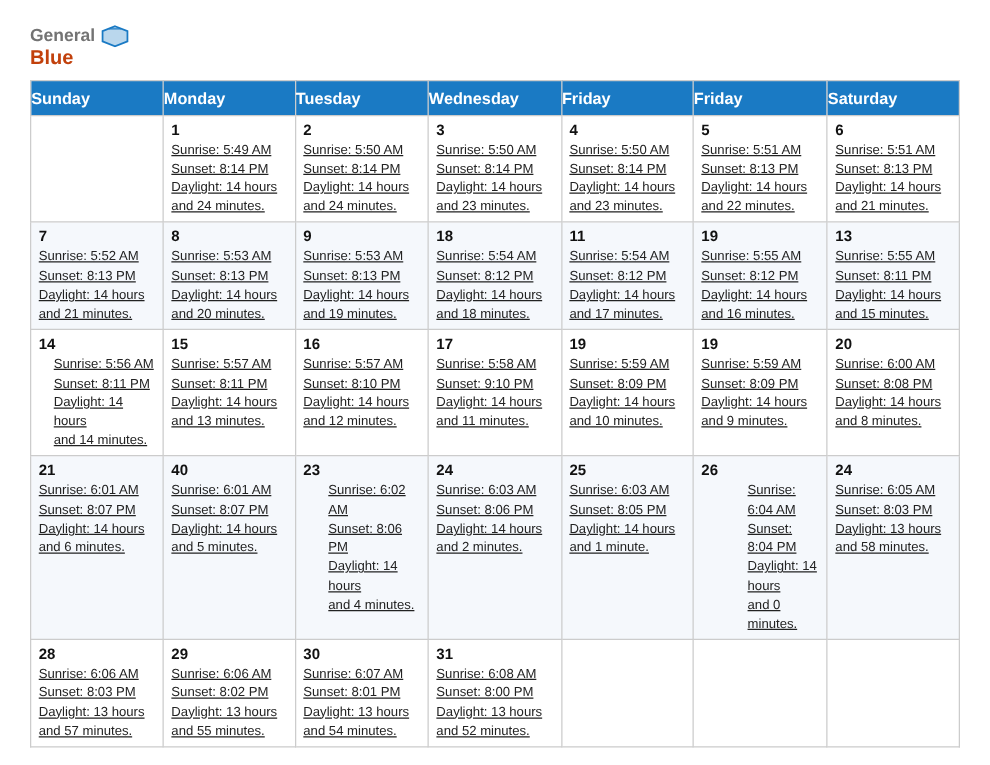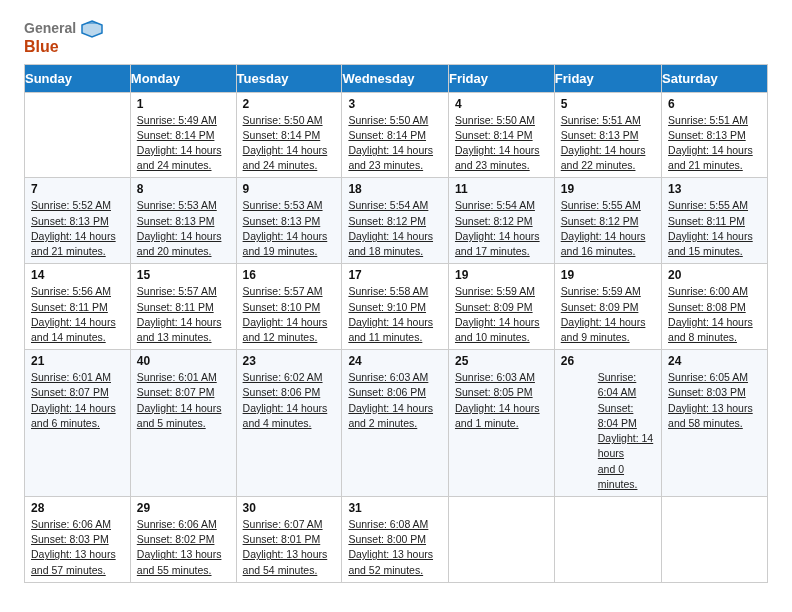--- a/index.html
+++ b/index.html
@@ -205,21 +205,21 @@
           <span class="day-number">13</span>
           <div class="day-info" style="white-space: pre-line;">Sunrise: 5:55 AM
 Sunset: 8:11 PM
 Daylight: 14 hours
 and 15 minutes.</div>
         </td>
       </tr>
       <tr>
         <td>
           <span class="day-number">14</span>
-          <div class="day-info" style="white-space: pre-line;">Sunrise: 5:56 AM
+          <div class="day-info" style="white-space: pre-line; margin-left: 12px;">Sunrise: 5:56 AM
 Sunset: 8:11 PM
 Daylight: 14 hours
 and 14 minutes.</div>
         </td>
         <td>
           <span class="day-number">15</span>
           <div class="day-info" style="white-space: pre-line;">Sunrise: 5:57 AM
 Sunset: 8:11 PM
 Daylight: 14 hours
 and 13 minutes.</div>
@@ -270,21 +270,21 @@
         </td>
         <td>
           <span class="day-number">40</span>
           <div class="day-info" style="white-space: pre-line;">Sunrise: 6:01 AM
 Sunset: 8:07 PM
 Daylight: 14 hours
 and 5 minutes.</div>
         </td>
         <td>
           <span class="day-number">23</span>
-          <div class="day-info" style="white-space: pre-line;">Sunrise: 6:02 AM
+          <div class="day-info" style="white-space: pre-line; margin-left: 20px;">Sunrise: 6:02 AM
 Sunset: 8:06 PM
 Daylight: 14 hours
 and 4 minutes.</div>
         </td>
         <td>
           <span class="day-number">24</span>
           <div class="day-info" style="white-space: pre-line;">Sunrise: 6:03 AM
 Sunset: 8:06 PM
 Daylight: 14 hours
 and 2 minutes.</div>

